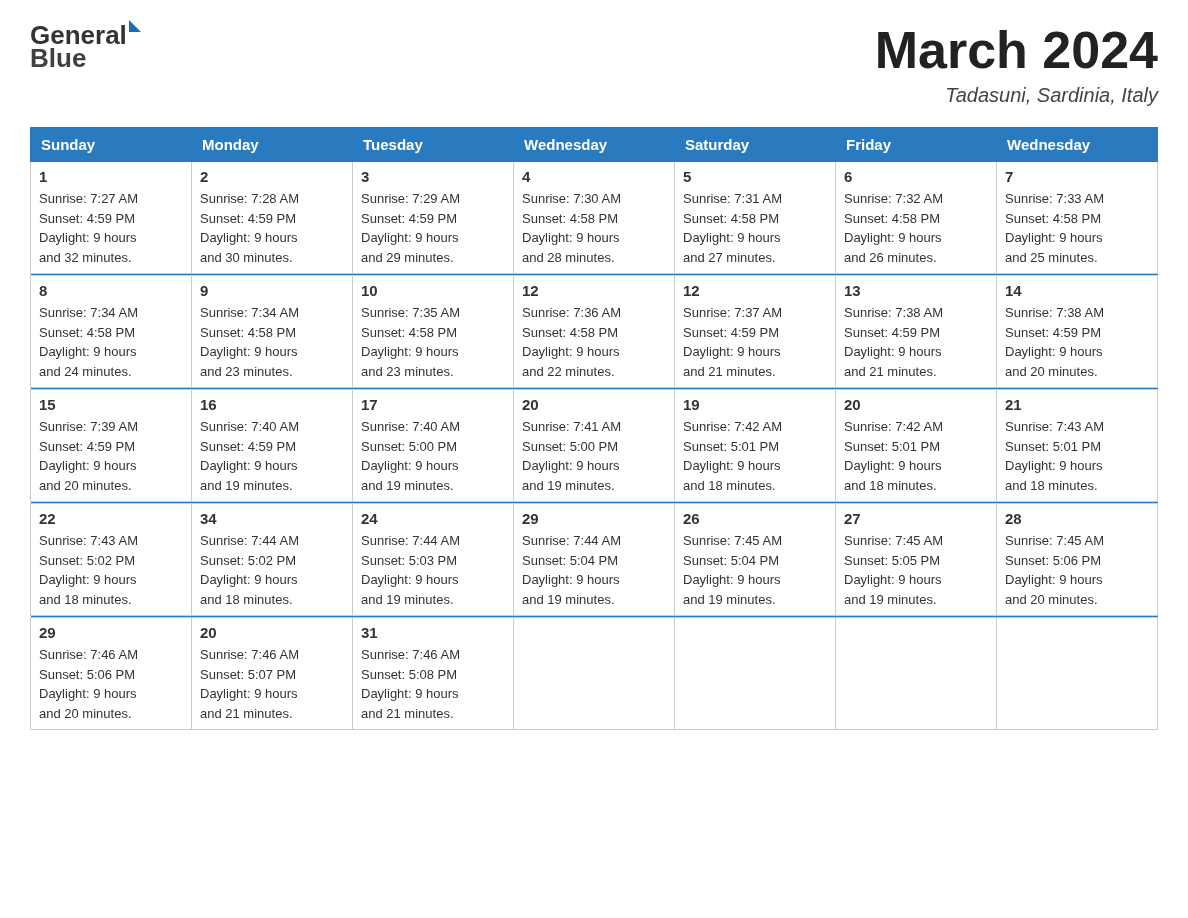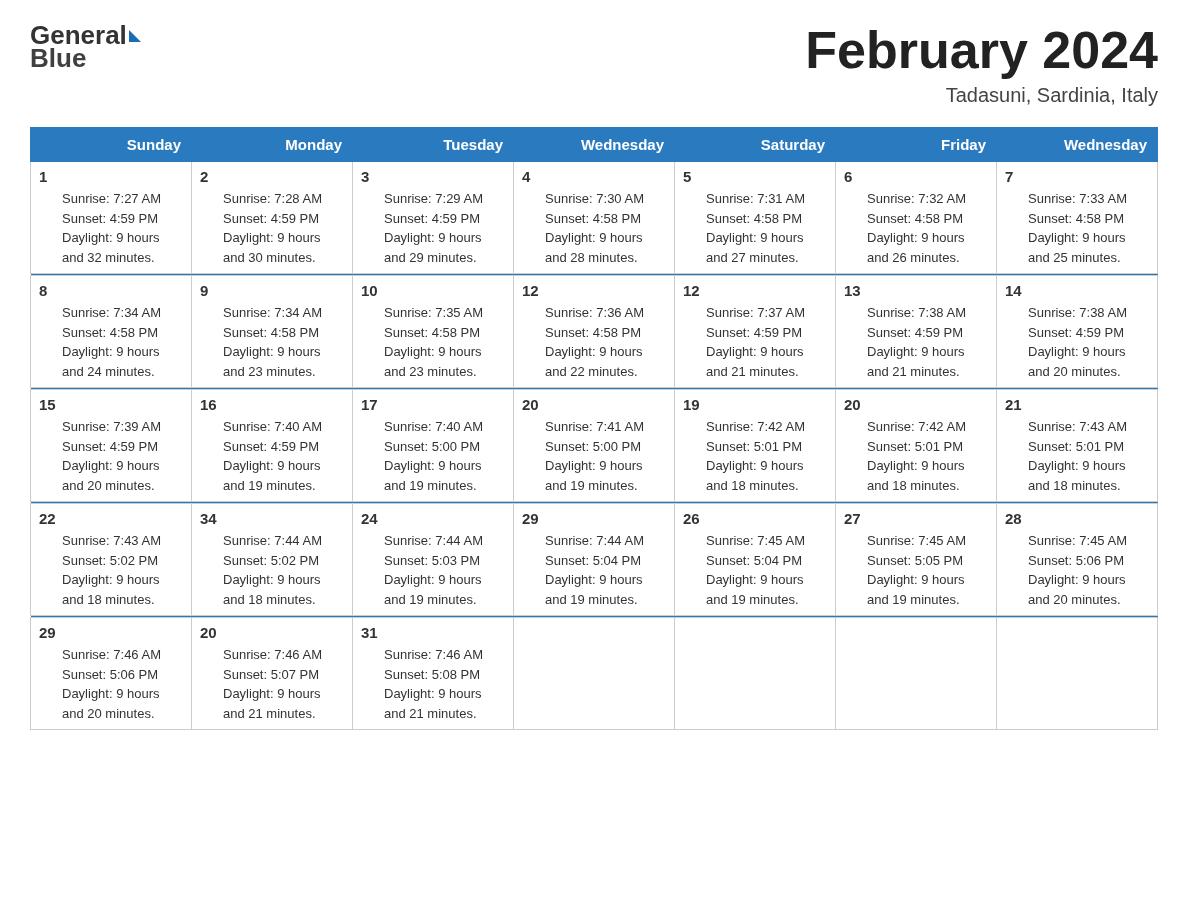--- a/index.html
+++ b/index.html
@@ -16,21 +16,20 @@
       align-items: flex-start;
       margin-bottom: 20px;
     }
     .logo {
       display: flex;
       flex-direction: column;
       align-items: flex-start;
     }
     .logo-text {
       display: flex;
-      align-items: center;
       font-size: 26px;
       font-weight: bold;
       color: #333;
     }
     .logo-general { color: #333; }
     .logo-arrow {
       width: 0;
       height: 0;
       border-left: 12px solid #1a6db5;
       border-top: 12px solid transparent;
@@ -43,53 +42,53 @@
     .title-block { text-align: right; }
     .month-title {
       font-size: 52px;
       font-weight: bold;
       color: #222;
     }
     .location {
       font-size: 20px;
       color: #444;
       margin-top: 4px;
+      font-style: italic;
     }
     table {
       width: 100%;
       border-collapse: collapse;
     }
     thead tr th {
       background-color: #2a7abf;
       color: #fff;
       font-size: 15px;
       font-weight: bold;
       padding: 8px 10px;
-      text-align: right;
+      text-align: left;
       border: 1px solid #2a7abf;
       margin-left: 27px;
     }
     tbody tr td {
       border: 1px solid #ccc;
       vertical-align: top;
       padding: 6px 8px;
       font-size: 13px;
       color: #333;
       min-height: 90px;
       height: 110px;
     }
     .day-num {
       font-size: 15px;
       font-weight: bold;
       margin-bottom: 4px;
     }
     .day-info {
       font-size: 13px;
       line-height: 1.5;
-      margin-left: 23px;
     }
     tbody tr td.empty {
       background: #fff;
     }
     .divider-row td {
       height: 2px;
       padding: 0;
       background: #2a7abf;
       border: none;
     }
@@ -99,21 +98,21 @@
 
 <div class="header">
   <div class="logo">
     <div class="logo-text">
       <span class="logo-general">General</span>
       <span class="logo-arrow"></span>
     </div>
     <div class="logo-subtitle">Blue</div>
   </div>
   <div class="title-block">
-    <div class="month-title">February 2024</div>
+    <div class="month-title">March 2024</div>
     <div class="location">Tadasuni, Sardinia, Italy</div>
   </div>
 </div>
 
 <table>
   <thead>
     <tr>
       <th>Sunday</th>
       <th>Monday</th>
       <th>Tuesday</th>

